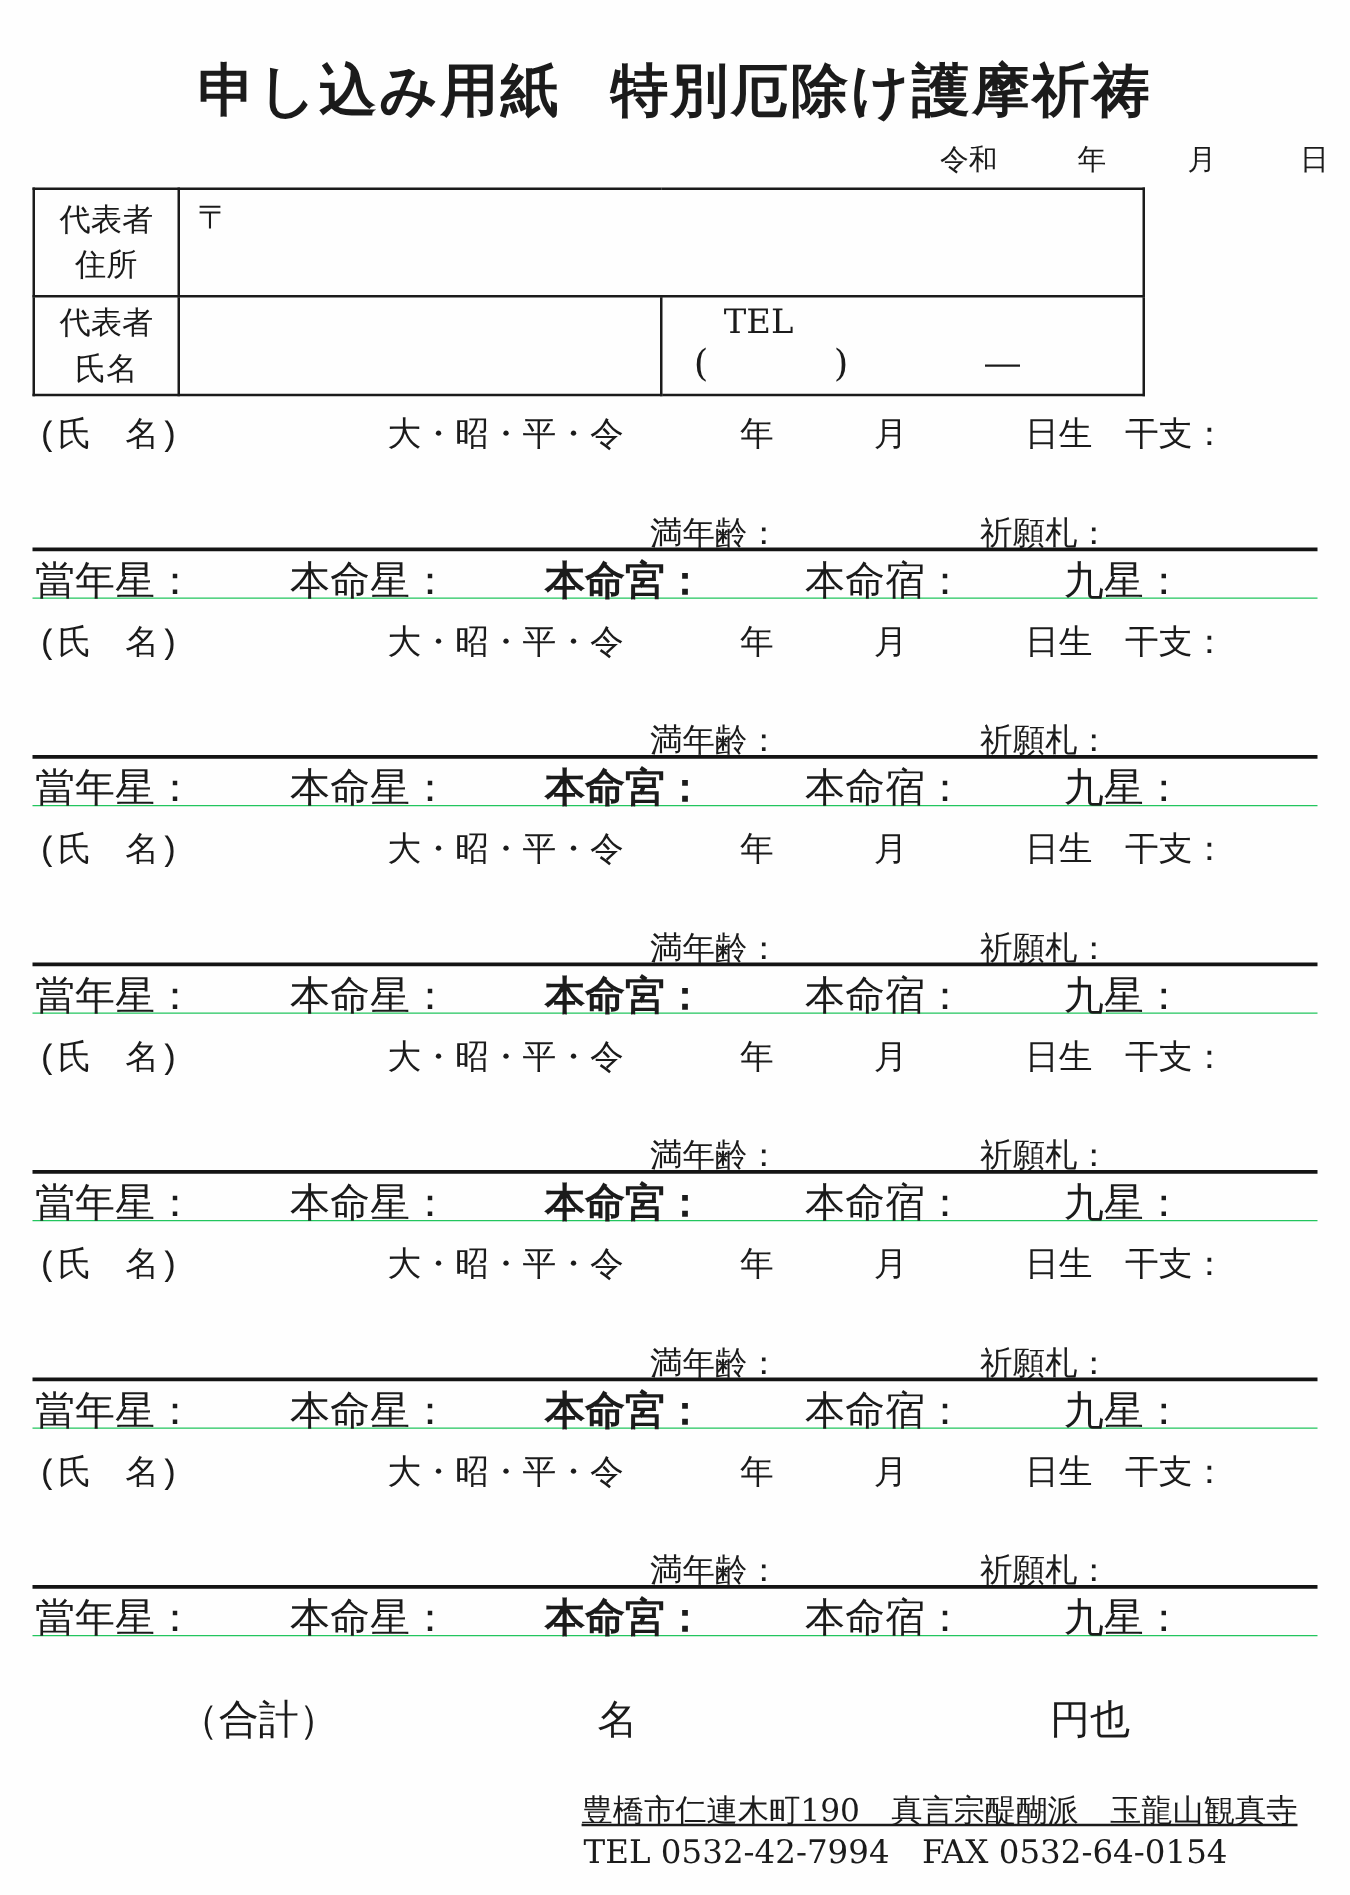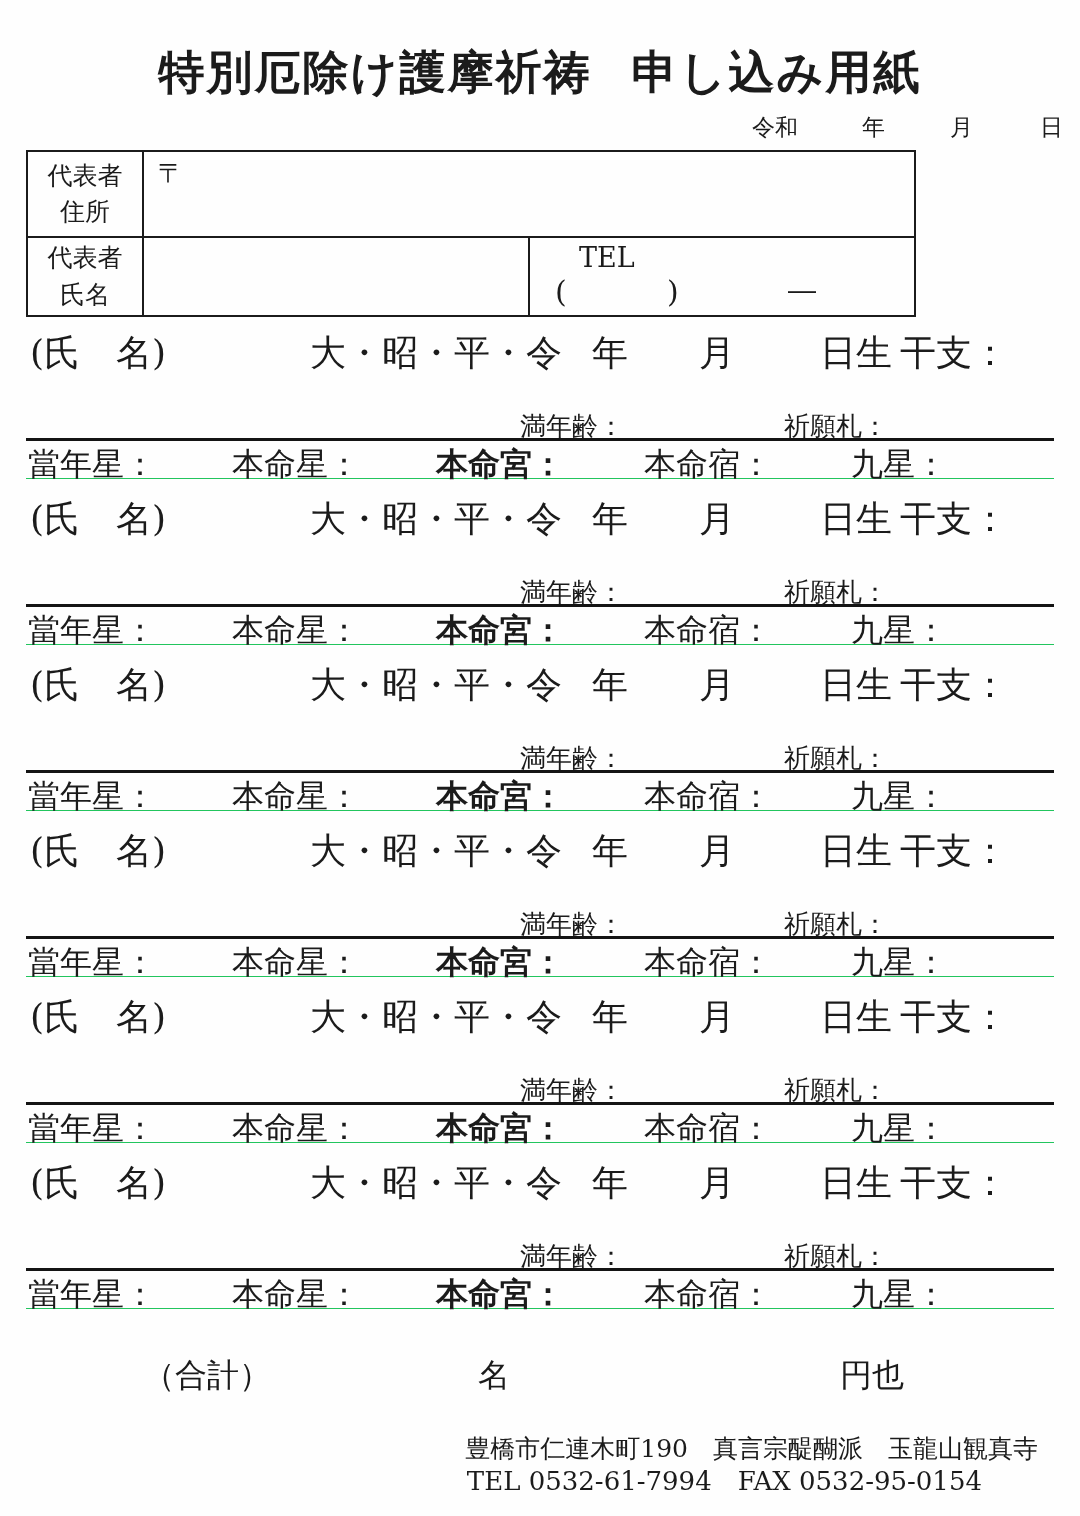--- a/index.html
+++ b/index.html
@@ -39,46 +39,46 @@
   td.tel-cell  { width:478px; position:relative; }
   .tel-word  { position:absolute; top:4px;  left:24px; font-size:27px;margin-left:25px; }
   .tel-open  { position:absolute; top:36px; left:25px; font-size:30px; }
   .tel-close { position:absolute; top:36px; left:137px; font-size:30px; }
   .tel-dash  { position:absolute; top:36px; left:258px; font-size:28px; }
   
   .blocks { position:absolute; top:315px; left:0; width:1080px; }
   .entry-block { position:relative; height:166px; }
   .entry-block .row { position:absolute; left:26px; width:1028px; white-space:nowrap; }
   .entry-block .row span { position:absolute; top:0; white-space:nowrap; }
-  .row-name  { top:14px;  height:36px; font-size:36px; }
+  .row-name  { top:14px;  height:36px; font-size:27px;font-family:Liberation Mono, monospace; }
   .rn-name { left:4px; }  .rn-era { left:284px; } .rn-yr { left:566px; }
   .rn-mo { left:673px; }  .rn-db { left:794px; }  .rn-zo { left:874px;text-align:center; }
   .row-age   { top:88px;  height:38px; font-size:26px; border-bottom:3px solid #141414; }
   .ra-age { left:494px; top:6px !important; } .ra-tal { left:758px; top:6px !important; }
   .row-stars { top:128px; height:36px; font-size:32px; border-bottom:1px solid #22c55e; }
   .rs-1 { left:2px; }   .rs-2 { left:206px; } .rs-3 { left:410px;font-weight:bold; }
   .rs-4 { left:618px; } .rs-5 { left:825px; }
   
   .total-row { position:absolute; top:1354px; left:0; width:1080px; height:44px; font-size:32px; }
   .total-row span { position:absolute; top:0; white-space:nowrap; }
   .tr-label  { left:143px; }
   .tr-count  { left:478px; }
   .tr-amount { left:840px; }
   
-  .footer-line1 { position:absolute; top:1432px; right:42px; font-size:25px; white-space:nowrap; }
+  .footer-line1 { position:absolute; top:1432px; right:42px; font-size:25px; white-space:nowrap;text-decoration:underline; }
   .footer-line2 { position:absolute; top:1464px; right:98px; font-size:26px; white-space:nowrap; }
 </style>
 </head>
 <body>
 
 <div class="page">
 
   <h1 class="title">
+    <span>申し込み用紙</span>
     <span>特別厄除け護摩祈祷</span>
-    <span>申し込み用紙</span>
   </h1>
 
   <div class="date-line">
     <span class="dl-era">令和</span>
     <span class="dl-year">年</span>
     <span class="dl-month">月</span>
     <span class="dl-day">日</span>
   </div>
 
   <table class="rep-table">
@@ -242,15 +242,15 @@
   </div>
 </div>
 
   <div class="total-row">
     <span class="tr-label">（合計）</span>
     <span class="tr-count">名</span>
     <span class="tr-amount">円也</span>
   </div>
 
   <div class="footer-line1">豊橋市仁連木町190　真言宗醍醐派　玉龍山観真寺</div>
-  <div class="footer-line2">TEL 0532-61-7994　FAX 0532-95-0154</div>
+  <div class="footer-line2">TEL 0532-42-7994　FAX 0532-64-0154</div>
 
 </div>
 
 </body></html>

